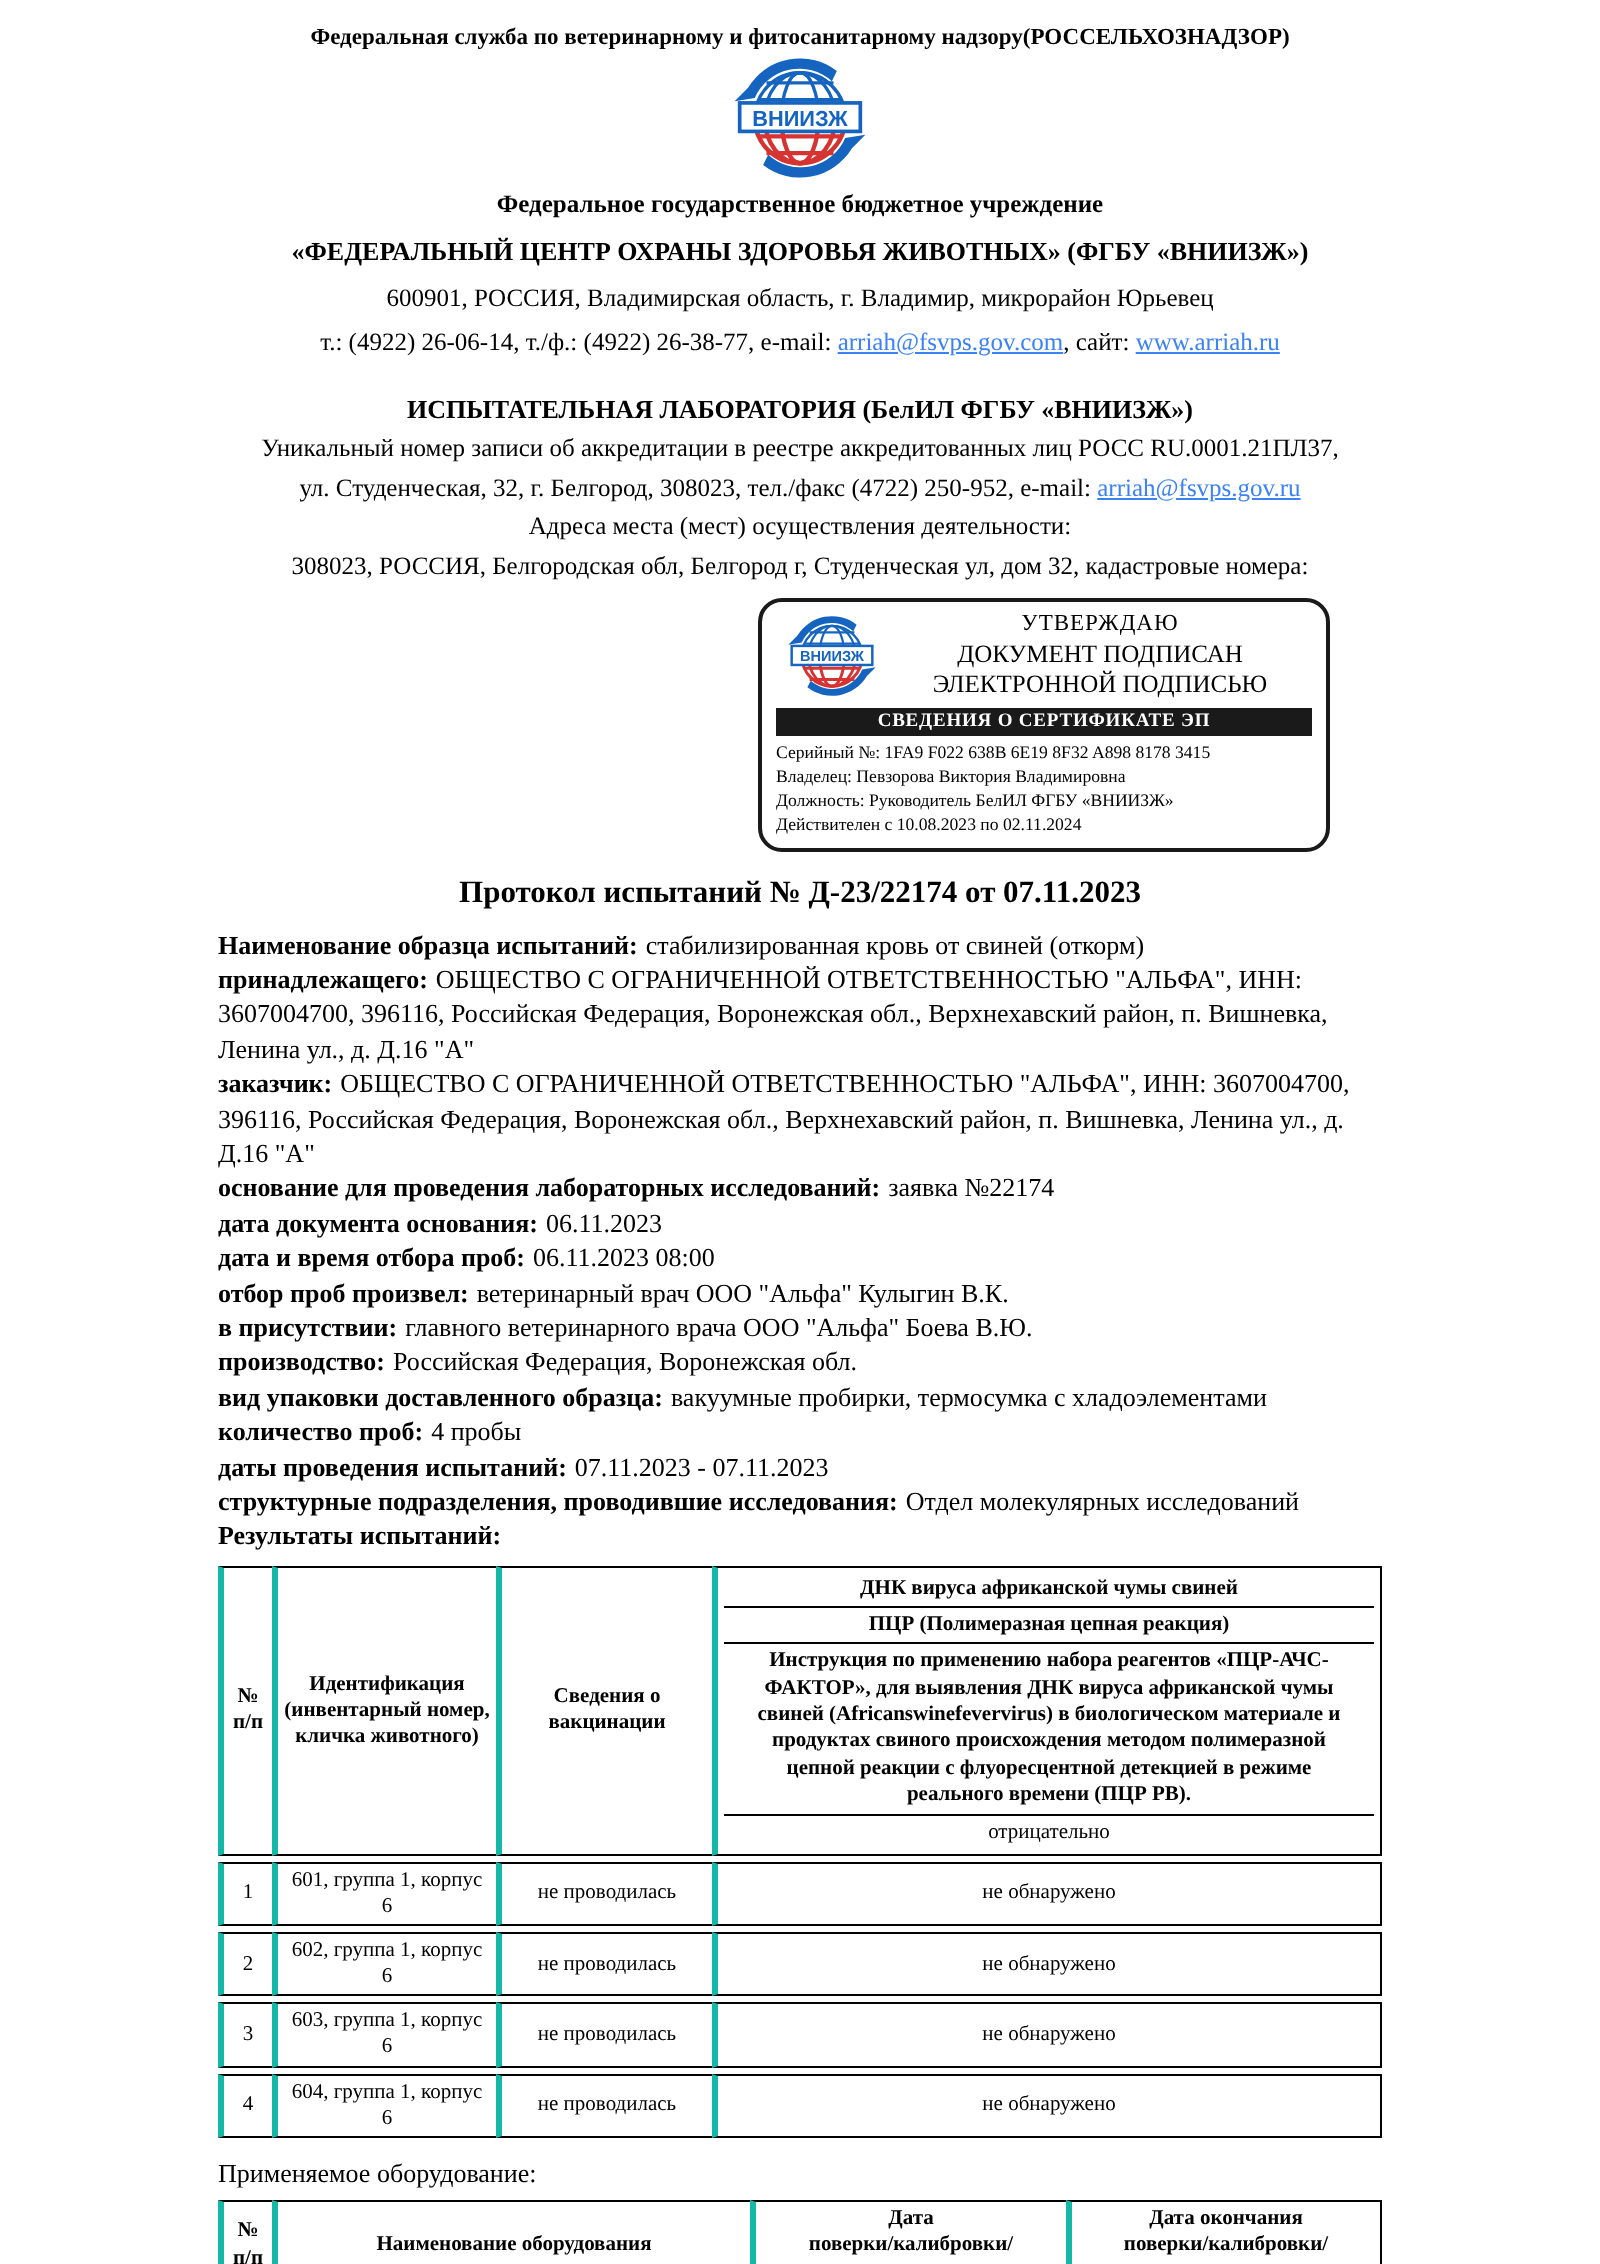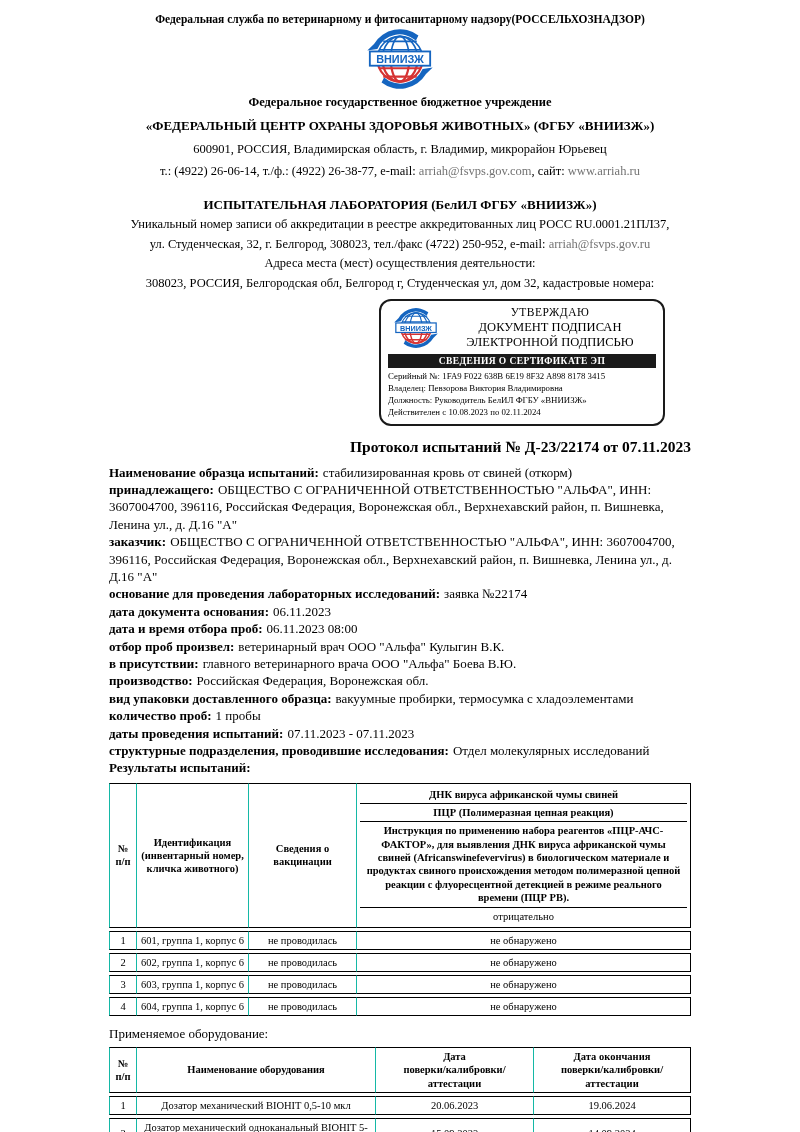--- a/index.html
+++ b/index.html
@@ -12,21 +12,21 @@
   }
   .content { padding:13px 32px 0 32px; }
   .c { text-align:center; }
 
   .agency { font-weight:bold; font-size:11.5px; margin:0 0 3px 0; }
   .logo-wrap { margin:1px auto 0 auto; width:86px; height:62px; }
   .inst-type { font-weight:bold; font-size:12.5px; margin-top:5px; }
   .inst-name { font-weight:bold; font-size:13px; margin-top:8px; }
   .inst-addr { font-size:12.5px; margin-top:8px; }
   .inst-contact { font-size:12.5px; margin-top:7px; }
-  a.link { color:#737373; cursor:pointer; }
+  a.link { color:#3b82f6; text-decoration:underline; cursor:pointer; }
 
   .lab-title { font-weight:bold; font-size:13px; margin-top:18px; }
   .lab-line { font-size:12.5px; margin-top:4px; line-height:1.25; }
 
   .stamp {
     width:286px; margin:7px 26px 0 auto;
     border:2px solid #1a1a1a; border-radius:12px;
     padding:5px 7px 5px 7px; background:#fff;
   }
   .stamp-top { display:flex; align-items:center; }
@@ -34,33 +34,33 @@
   .stamp-head { flex:1; text-align:center; }
   .stamp-approve { font-size:11.5px; letter-spacing:.5px;text-align:center; }
   .stamp-signed { font-size:12.5px; line-height:1.22; margin-top:2px; }
   .stamp-bar {
     background:#1a1a1a; color:#fff; text-align:center;
     font-size:9.5px; font-weight:bold; letter-spacing:.4px;
     padding:2px 10px; margin-top:4px;
   }
   .stamp-details { font-size:8.8px; line-height:1.35; margin-top:3px; }
 
-  .doc-title { font-weight:bold; font-size:15.5px; text-align:right; margin-top:12px; }
+  .doc-title { font-weight:bold; font-size:15.5px; text-align:center; margin-top:12px; }
 
   .fields { margin-top:8px; }
   .fields p { margin:0; font-size:13px; line-height:17.4px; }
   .fields b { margin-right:4px; }
 
   table.grid {
     width:100%; table-layout:fixed;
     border-collapse:separate; border-spacing:0 3px;
     font-size:10.5px; line-height:1.25;
   }
   table.grid td {
-    border-top:1px solid #000; border-bottom:1px solid #000; border-left:1px solid #14b8a6;
+    border-top:1px solid #000; border-bottom:1px solid #000; border-left:3px solid #14b8a6;
     padding:2px 3px; text-align:center; vertical-align:middle;
   }
   table.grid td:last-child { border-right:1px solid #000; }
   table.grid td.hdr { font-weight:bold; }
   td.p0 { padding:0; vertical-align:top; }
   .sub { border-bottom:1px solid #000; padding:2px 6px; font-weight:bold; }
   .sub.instr { line-height:1.28; }
   .sub.norm { border-bottom:none; font-weight:normal; }
   td.name-cell { text-align:left; padding-left:6px; }
 
@@ -163,21 +163,21 @@
       <p><b>Наименование образца испытаний:</b><span>стабилизированная кровь от свиней (откорм)</span></p>
       <p><b>принадлежащего:</b><span>ОБЩЕСТВО С ОГРАНИЧЕННОЙ ОТВЕТСТВЕННОСТЬЮ "АЛЬФА", ИНН: 3607004700, 396116, Российская Федерация, Воронежская обл., Верхнехавский район, п. Вишневка, Ленина ул., д. Д.16 "А"</span></p>
       <p><b>заказчик:</b><span>ОБЩЕСТВО С ОГРАНИЧЕННОЙ ОТВЕТСТВЕННОСТЬЮ "АЛЬФА", ИНН: 3607004700, 396116, Российская Федерация, Воронежская обл., Верхнехавский район, п. Вишневка, Ленина ул., д. Д.16 "А"</span></p>
       <p><b>основание для проведения лабораторных исследований:</b><span>заявка №22174</span></p>
       <p><b>дата документа основания:</b><span>06.11.2023</span></p>
       <p><b>дата и время отбора проб:</b><span>06.11.2023 08:00</span></p>
       <p><b>отбор проб произвел:</b><span>ветеринарный врач ООО "Альфа" Кулыгин В.К.</span></p>
       <p><b>в присутствии:</b><span>главного ветеринарного врача ООО "Альфа" Боева В.Ю.</span></p>
       <p><b>производство:</b><span>Российская Федерация, Воронежская обл.</span></p>
       <p><b>вид упаковки доставленного образца:</b><span>вакуумные пробирки, термосумка с хладоэлементами</span></p>
-      <p><b>количество проб:</b><span>1 пробы</span></p>
+      <p><b>количество проб:</b><span>4 пробы</span></p>
       <p><b>даты проведения испытаний:</b><span>07.11.2023 - 07.11.2023</span></p>
       <p><b>структурные подразделения, проводившие исследования:</b><span>Отдел молекулярных исследований</span></p>
       <p><b>Результаты испытаний:</b></p>
     </div>
 
     <table class="grid results">
       <colgroup>
           <col style="width:27px">
           <col style="width:112px">
           <col style="width:108px">

